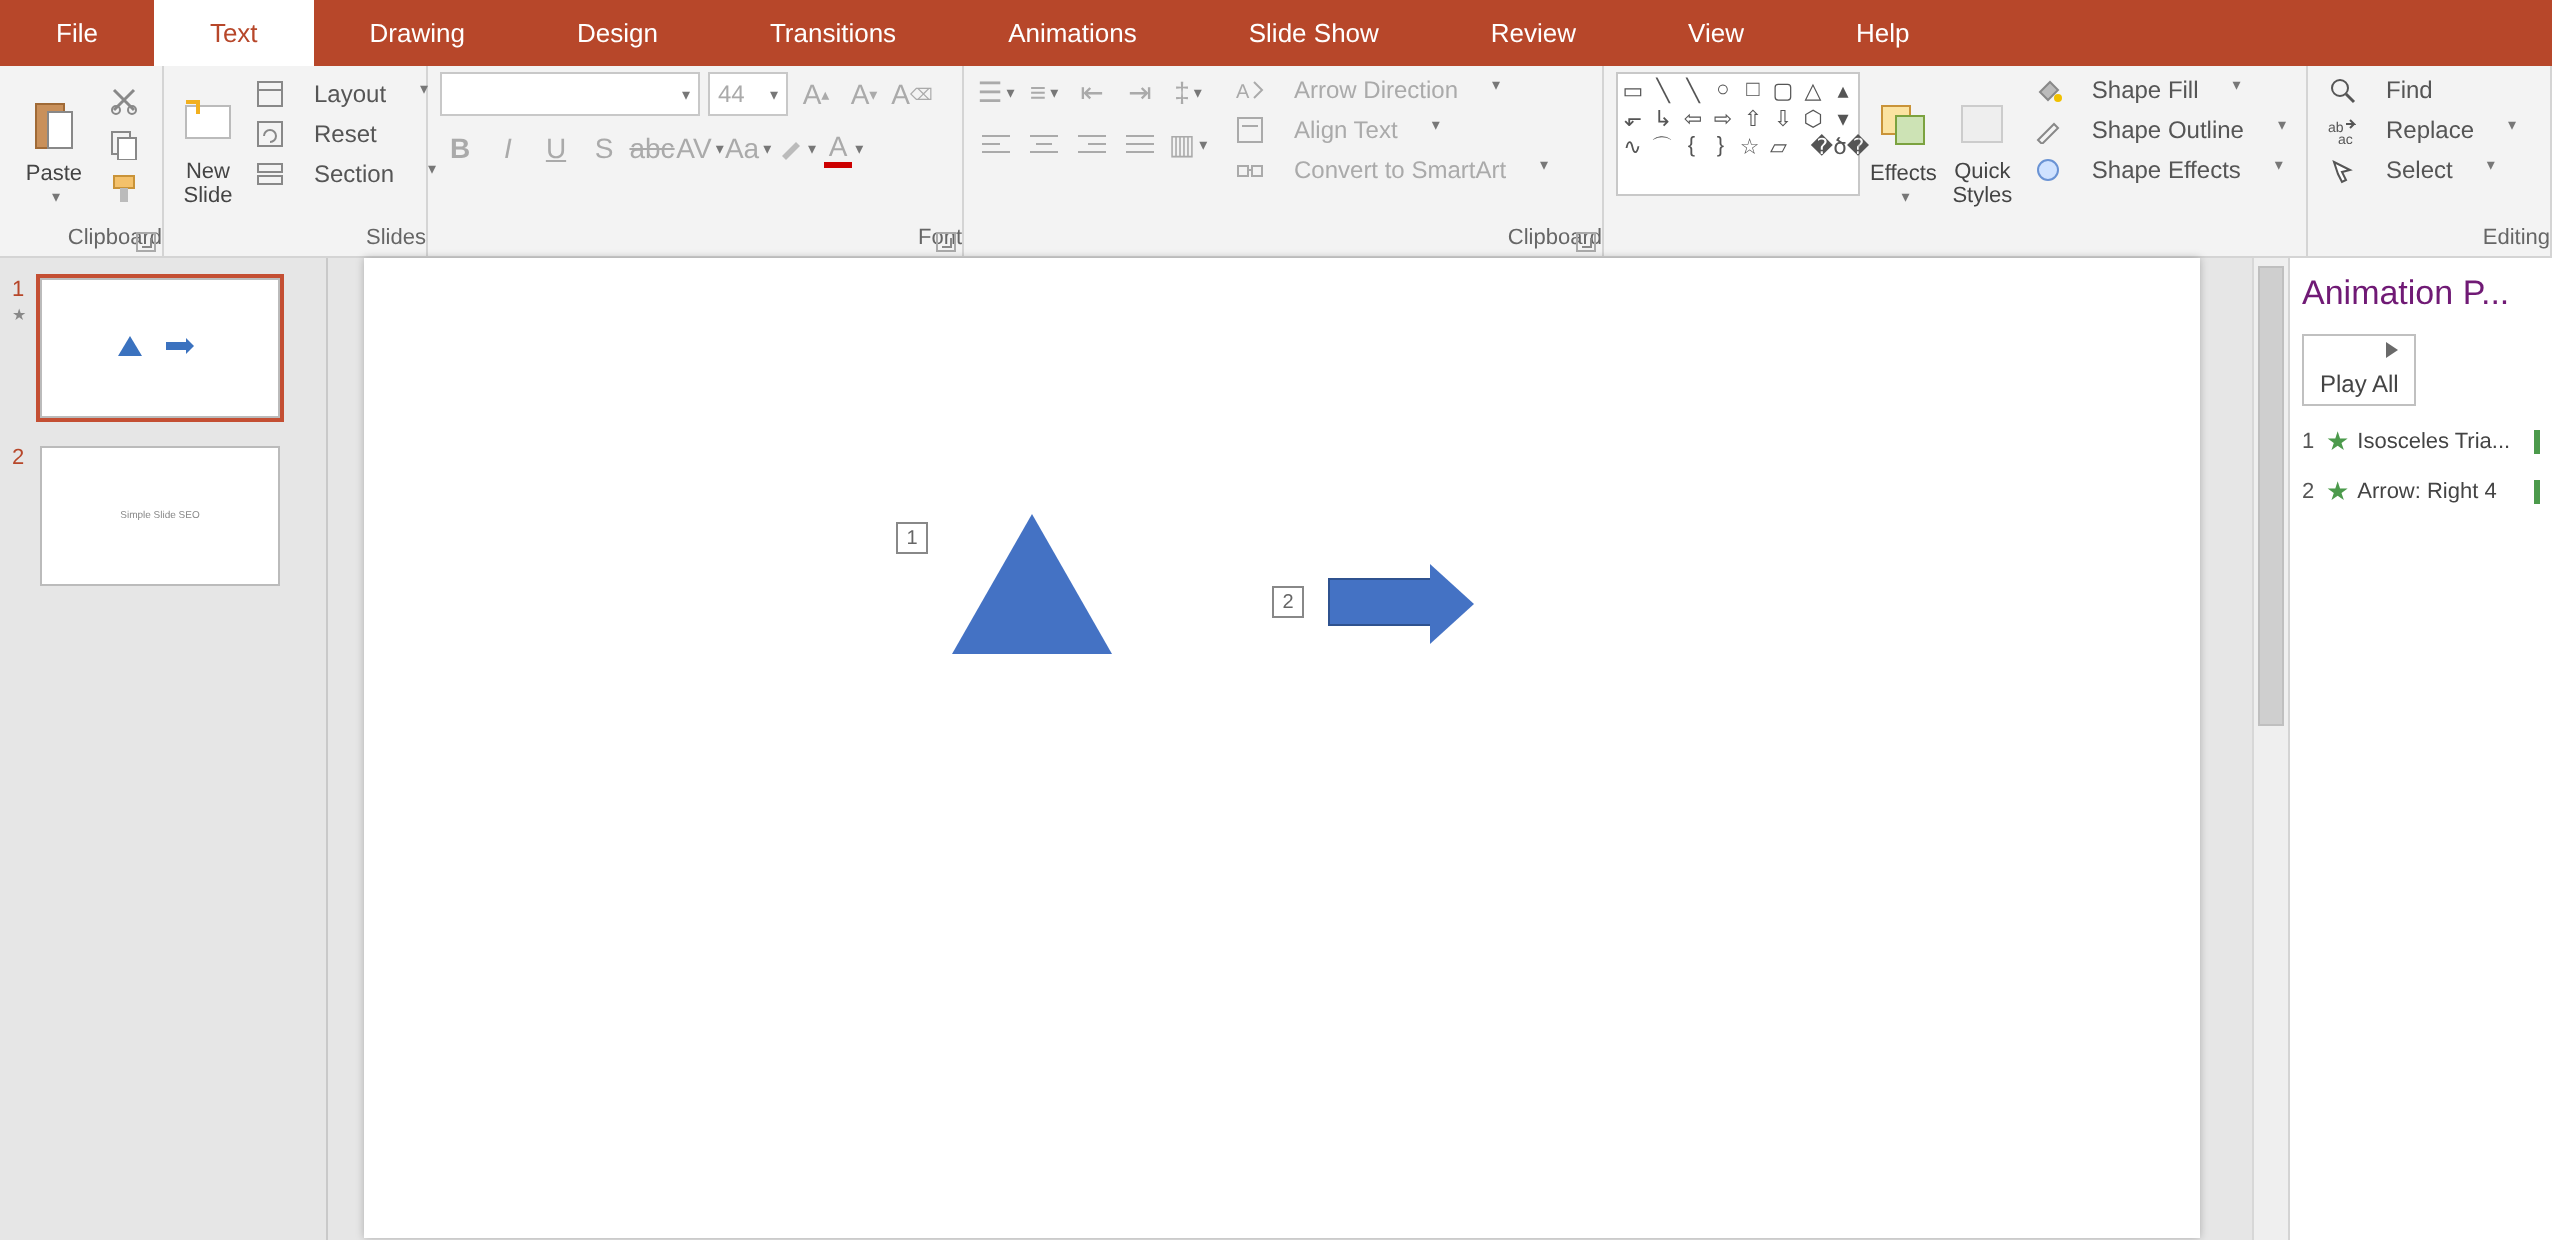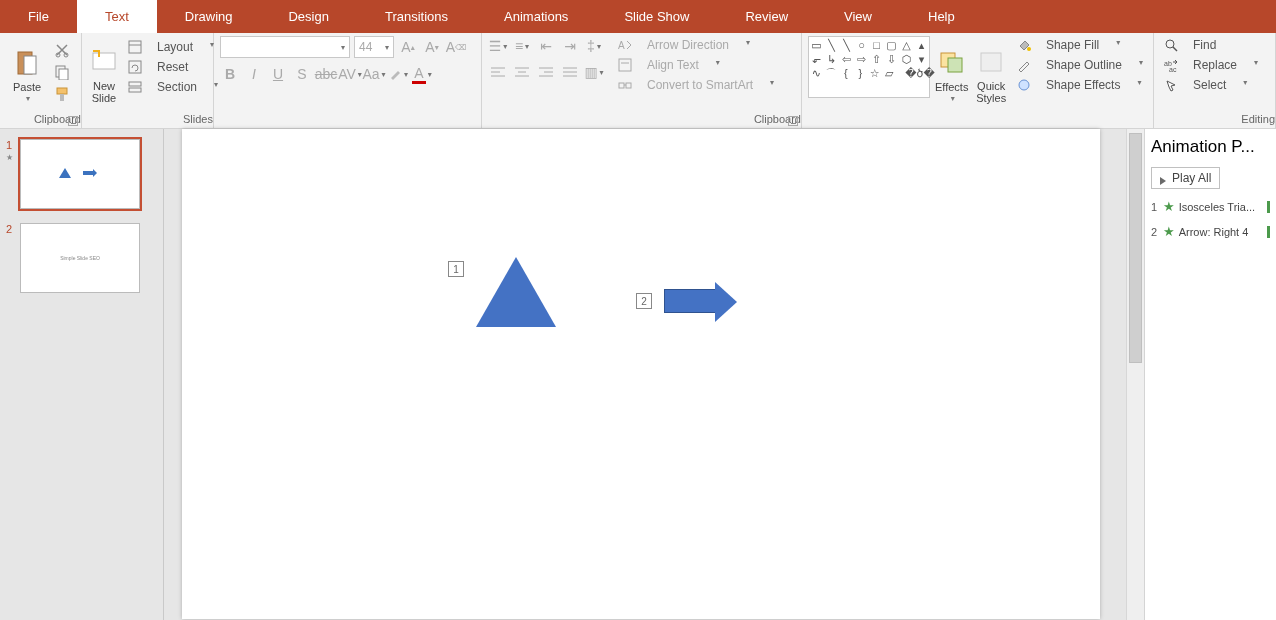--- a/index.html
+++ b/index.html
@@ -65,22 +65,22 @@
   .triangle-shape::after { content:""; position:absolute; left:-40px; top:0; width:0; height:0; border-left:40px solid transparent; border-right:40px solid transparent; border-bottom:70px solid rgba(0,0,0,0); }
   .arrow-shape { position: absolute; left: 482px; top: 160px; width: 52px; height: 24px; background: #4472c4; border: 1px solid #2f528f; }
   .arrow-shape::after { content: ""; position: absolute; right: -22px; top: -8px; border-left: 22px solid #4472c4; border-top: 20px solid transparent; border-bottom: 20px solid transparent; }
 
   
   .anno-arrow { position: absolute; left: 152px; top: 0px; width: 78px; height: 30px; }
   .anno-arrow svg { width: 100%; height: 100%; }
 
   
   .anim-pane { width: 132px; background: #fff; border-left: 1px solid #d4d4d4; padding: 8px 6px; }
-  .anim-pane h3 { color: #000000; font-size: 17px; font-weight: 400; white-space: nowrap; overflow: hidden; }
-  .play-all { margin-top: 10px; border: 1px solid #c0c0c0; padding: 3px 8px; font-size: 12px; display: inline-flex; align-items: flex-end; gap: 6px; cursor: pointer; }
+  .anim-pane h3 { color: #701a75; font-size: 17px; font-weight: 400; white-space: nowrap; overflow: hidden; }
+  .play-all { margin-top: 10px; border: 1px solid #c0c0c0; padding: 3px 8px; font-size: 12px; display: inline-flex; align-items: flex-end; gap: 6px; cursor: pointer; flex-direction: column; }
   .play-all .tri { width: 0; height: 0; border-left: 6px solid #6a6a6a; border-top: 4px solid transparent; border-bottom: 4px solid transparent; }
   .anim-item { margin-top: 10px; display: flex; align-items: center; gap: 4px; font-size: 11px; white-space: nowrap; }
   .anim-item .n { width: 8px; color: #555; }
   .anim-item .star { color: #4c9a4c; font-size: 13px; }
   .anim-item .bar { width: 3px; height: 12px; background: #4c9a4c; margin-left: auto; }
 
   
   svg { display: block; }
 </style>
 </head>
@@ -211,20 +211,24 @@
             <svg width="16" height="16">
               <path d="M3 12 L10 5 L12 7 L5 14 Z" fill="#bbb"></path>
             </svg>
             <span class="caret">▾</span>
           </span>
         <span class="ribbon-ico disabled">
             <span style="border-bottom:3px solid #c00;padding:0 2px">A</span>
             <span class="caret">▾</span>
           </span>
       </div>
+    </div>
+    <div class="group-label">
+      <span>Font</span>
+      <span class="launcher"></span>
     </div>
   </div>
 
   <div class="group" style="width:320px">
     <div class="group-body">
       <div class="vstack" style="gap:6px">
         <div class="hrow">
           <span class="ribbon-ico disabled">☰<span class="caret">▾</span></span>
           <span class="ribbon-ico disabled">≡<span class="caret">▾</span></span>
           <span class="ribbon-ico disabled">⇤</span>

